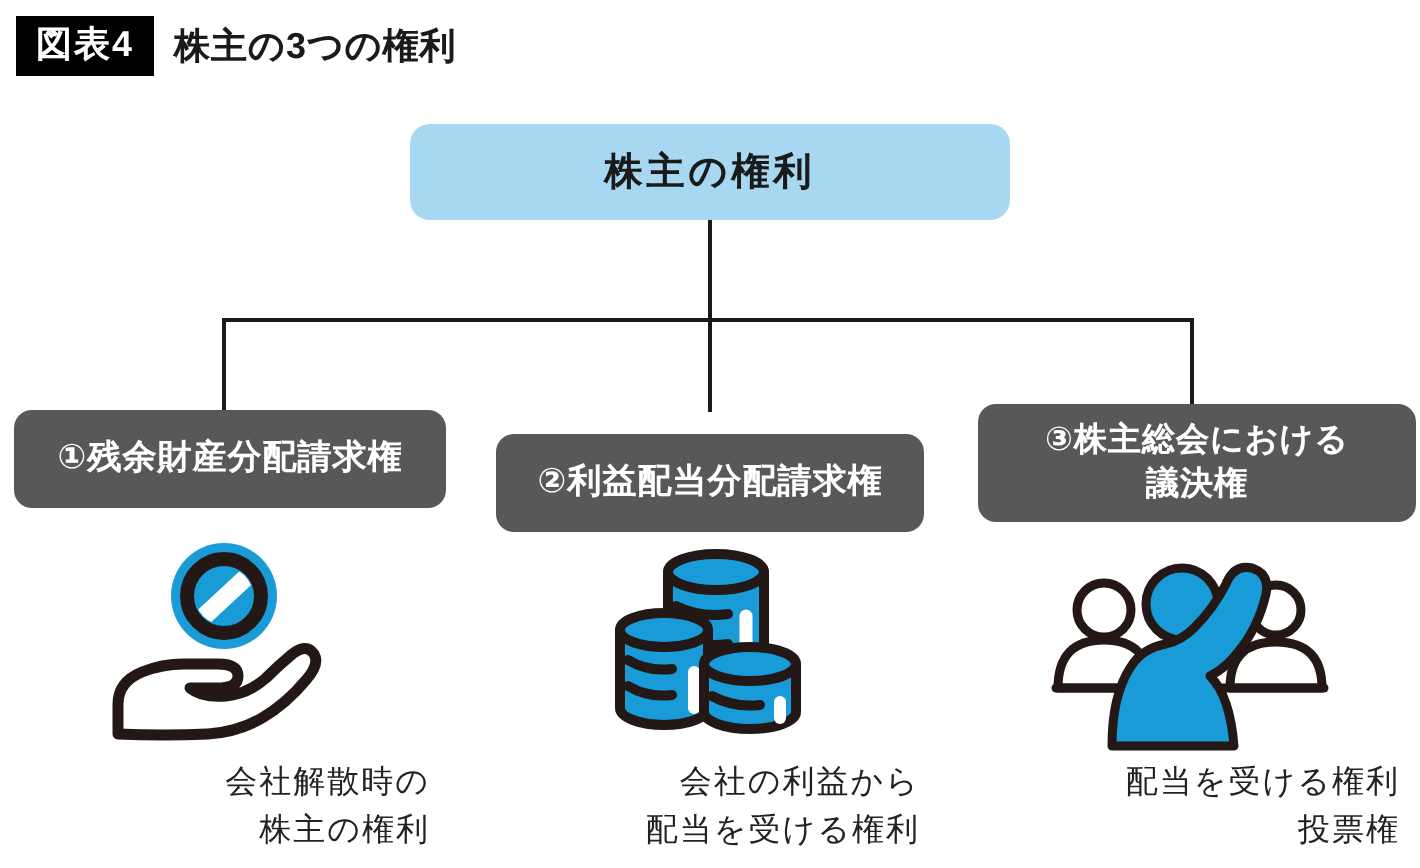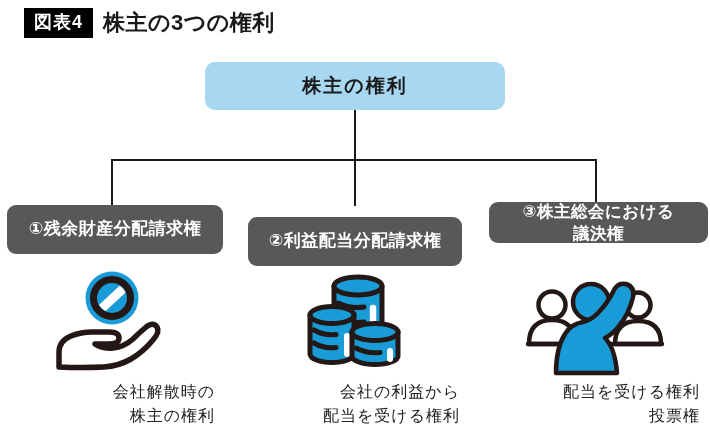--- a/index.html
+++ b/index.html
@@ -1,26 +1,26 @@
 <!DOCTYPE html>
 <html><head>
 <meta charset="utf-8">
 <style>
   html,body{margin:0;padding:0;background:#ffffff;}
   .stage{
     position:relative;width:710px;height:434px;background:#ffffff;overflow:hidden;
     font-family:"Liberation Sans","DejaVu Sans",sans-serif;color:#1a1a1a;
   }
   
-  .hdr{position:absolute;left:8px;top:8px;display:flex;align-items:center;gap:10px;margin-left:16px;}
+  .hdr{position:absolute;left:8px;top:8px;display:flex;align-items:center;gap:10px;}
   .hdr-badge{
     background:#000000;color:#ffffff;font-weight:bold;font-size:18px;
     padding:4px 10px;line-height:1.2;letter-spacing:1px;
   }
-  .hdr-title{font-size:22px;font-weight:bold;letter-spacing:0.5px;}
+  .hdr-title{font-size:18px;font-weight:bold;letter-spacing:0.5px;}
   
   .root-box{
     position:absolute;left:205px;top:62px;width:300px;height:48px;
     background:#a8d8f1;border-radius:10px;
     display:flex;align-items:center;justify-content:center;
     font-size:19px;font-weight:700;letter-spacing:2px;text-align:center;
   }
   
   .cline{position:absolute;background:#1a1a1a;}
   .v-root{left:354px;top:110px;width:2px;height:50px;}
@@ -30,21 +30,21 @@
   .v-right{left:595px;top:159px;width:2px;height:44px;}
   
   .bbox{
     position:absolute;background:#595757;border-radius:9px;color:#ffffff;
     display:flex;flex-direction:column;align-items:center;justify-content:center;
     font-size:17px;font-weight:600;letter-spacing:0.5px;line-height:1.3;
     text-align:center;
   }
   .bbox1{left:7px;top:205px;width:216px;height:49px;}
   .bbox2{left:248px;top:205px;width:214px;height:49px;margin-top:12px;}
-  .bbox3{left:489px;top:202px;width:219px;height:41px;font-size:16.5px;align-items:center;}
+  .bbox3{left:489px;top:202px;width:219px;height:59px;font-size:16.5px;align-items:center;}
   
   .icon{position:absolute;}
   .icon1{left:52px;top:266px;}
   .icon2{left:305px;top:272px;}
   .icon3{left:525px;top:274px;}
   
   .cap{
     position:absolute;top:380px;width:210px;text-align:right;
     font-size:16px;line-height:1.5;letter-spacing:1px;color:#222222;
   }

